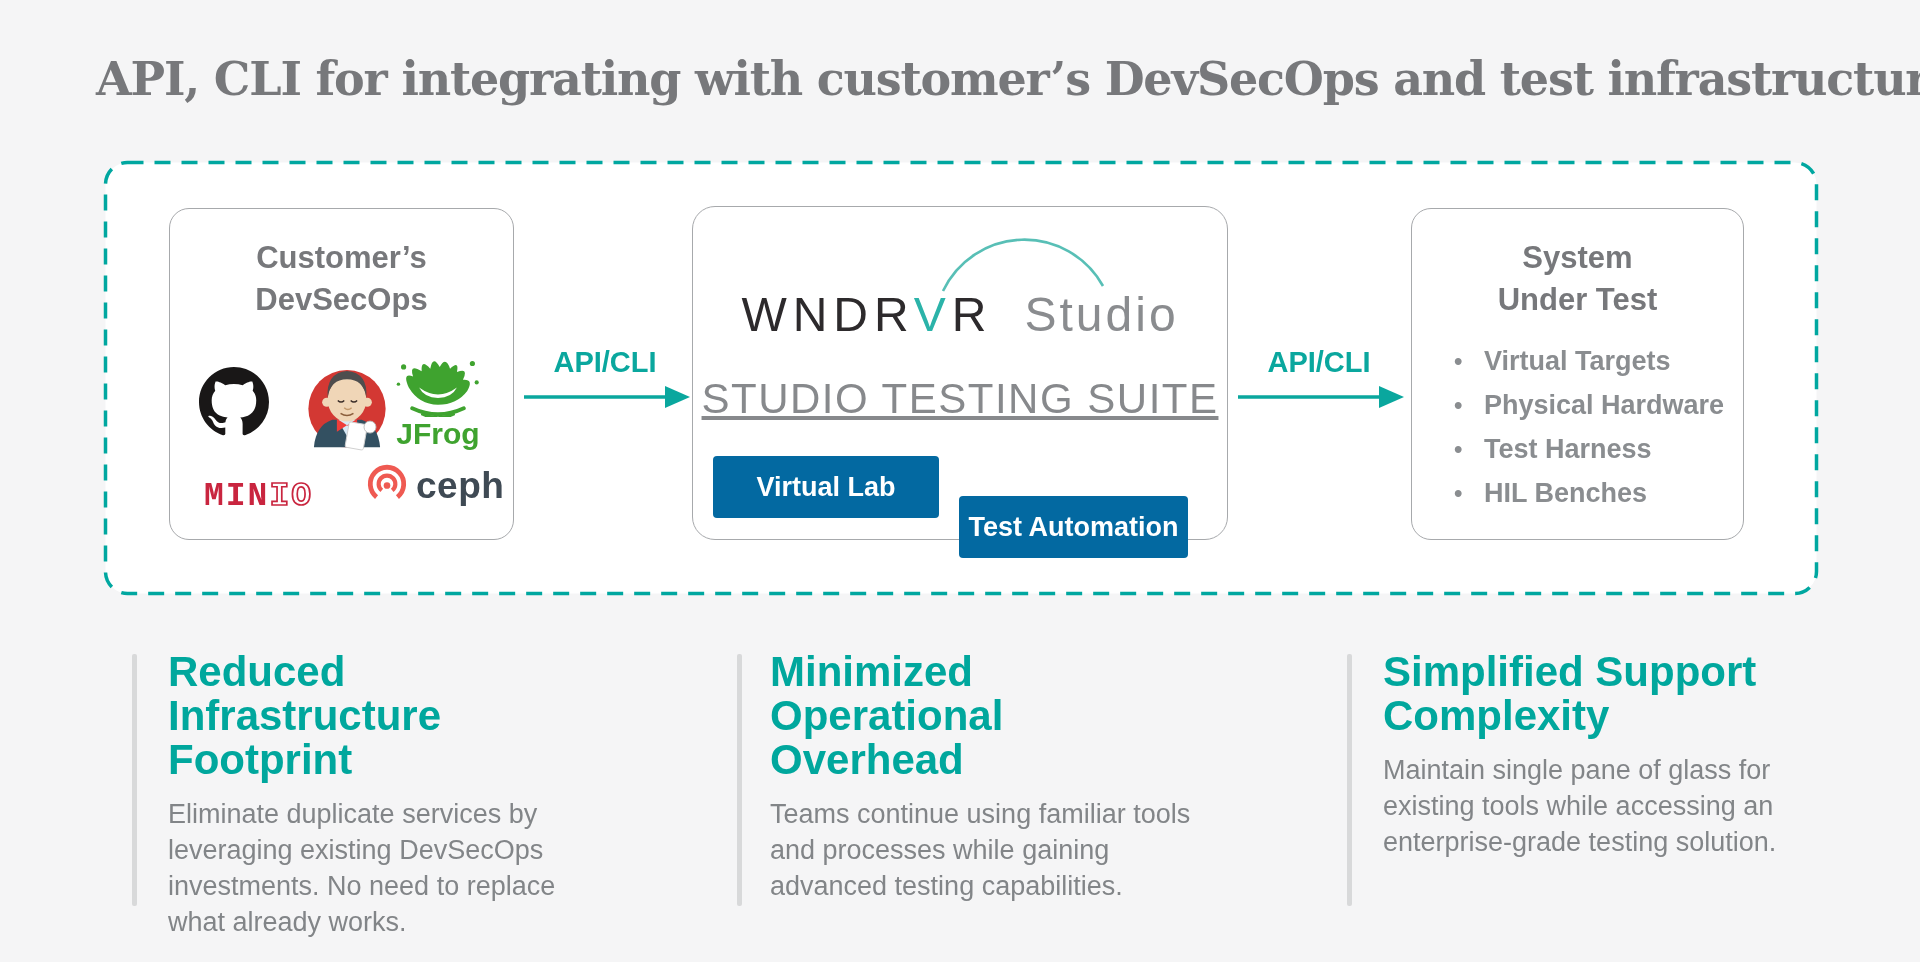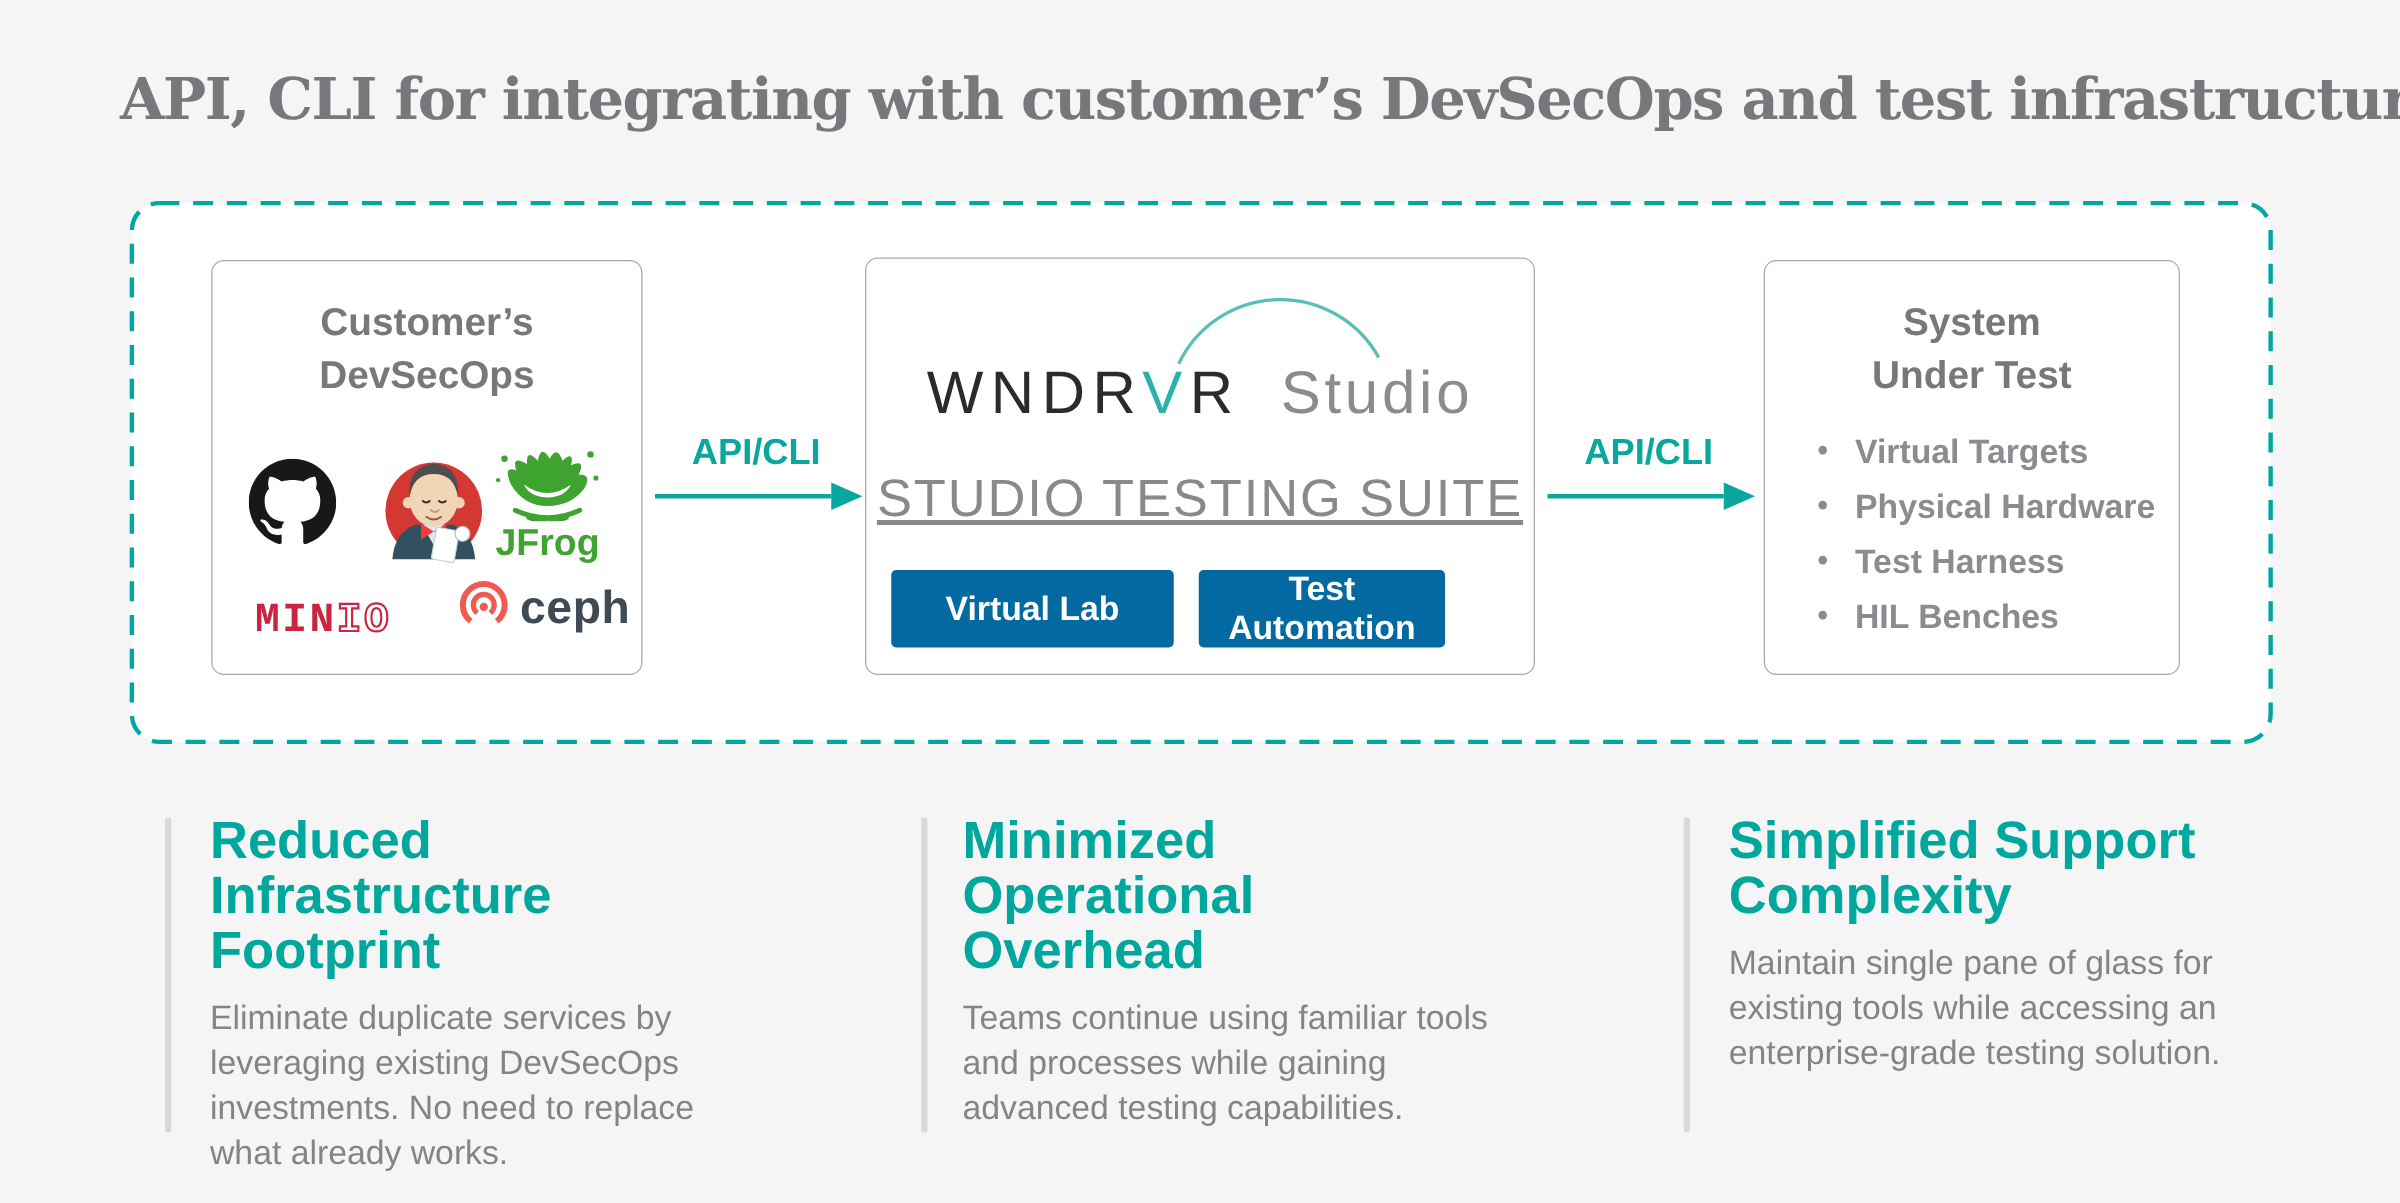--- a/index.html
+++ b/index.html
@@ -16,25 +16,25 @@
   }
   .page-title{
     position:absolute;left:96px;top:52px;
     font-family:"DejaVu Serif","Liberation Serif",serif;
     font-weight:700;font-size:46px;letter-spacing:-1.2px;
     color:#77787b;white-space:nowrap;
   }
   .dashed-frame{position:absolute;left:103px;top:160px;}
   .node-box{
     position:absolute;background:#ffffff;
-    border:1.5px solid #a7a9ac;border-radius:10px;
+    border:1.5px solid #a7a9ac;border-radius:20px;
     box-sizing:border-box;
   }
   .box-devsecops{left:169px;top:208px;width:345px;height:332px;}
-  .box-studio{left:692px;top:206px;width:536px;height:334px;border-radius:10px;}
+  .box-studio{left:692px;top:206px;width:536px;height:334px;border-radius:23px;}
   .box-sut{left:1411px;top:208px;width:333px;height:332px;}
   .box-title{
     text-align:center;font-weight:700;font-size:31px;line-height:42px;
     color:#77787b;padding-top:28px;
   }
   
   .logo{position:absolute;}
   .github-logo{left:29px;top:158px;}
   .jenkins-logo{left:131px;top:150px;}
   .jfrog-logo{left:221px;top:144px;width:94px;text-align:center;}
@@ -68,21 +68,21 @@
     position:absolute;left:0;top:168px;width:100%;text-align:center;
     font-size:42px;color:#87898c;letter-spacing:1.5px;font-weight:400;text-decoration:underline;
   }
   .chip{
     position:absolute;top:249px;height:62px;background:#0369a1;border:none;
     border-radius:4px;display:flex;align-items:center;justify-content:center;
     color:#ffffff;font-weight:700;font-size:27px;font-family:"Liberation Sans",sans-serif;
     cursor:pointer;
   }
   .chip-virtual-lab{left:20px;width:226px;}
-  .chip-test-automation{left:266px;width:197px;}
+  .chip-test-automation{left:266px;width:229px;margin-top:40px;}
   
   .sut-list{
     list-style:none;margin:18px 0 0 0;padding:0 0 0 42px;
   }
   .sut-list li{
     position:relative;font-size:27px;line-height:44px;color:#8a8d90;
     padding-left:30px;white-space:nowrap;font-weight:bold;
   }
   .sut-list li::before{
     content:"•";position:absolute;left:0;top:0;color:#8a8d90;font-size:24px;

